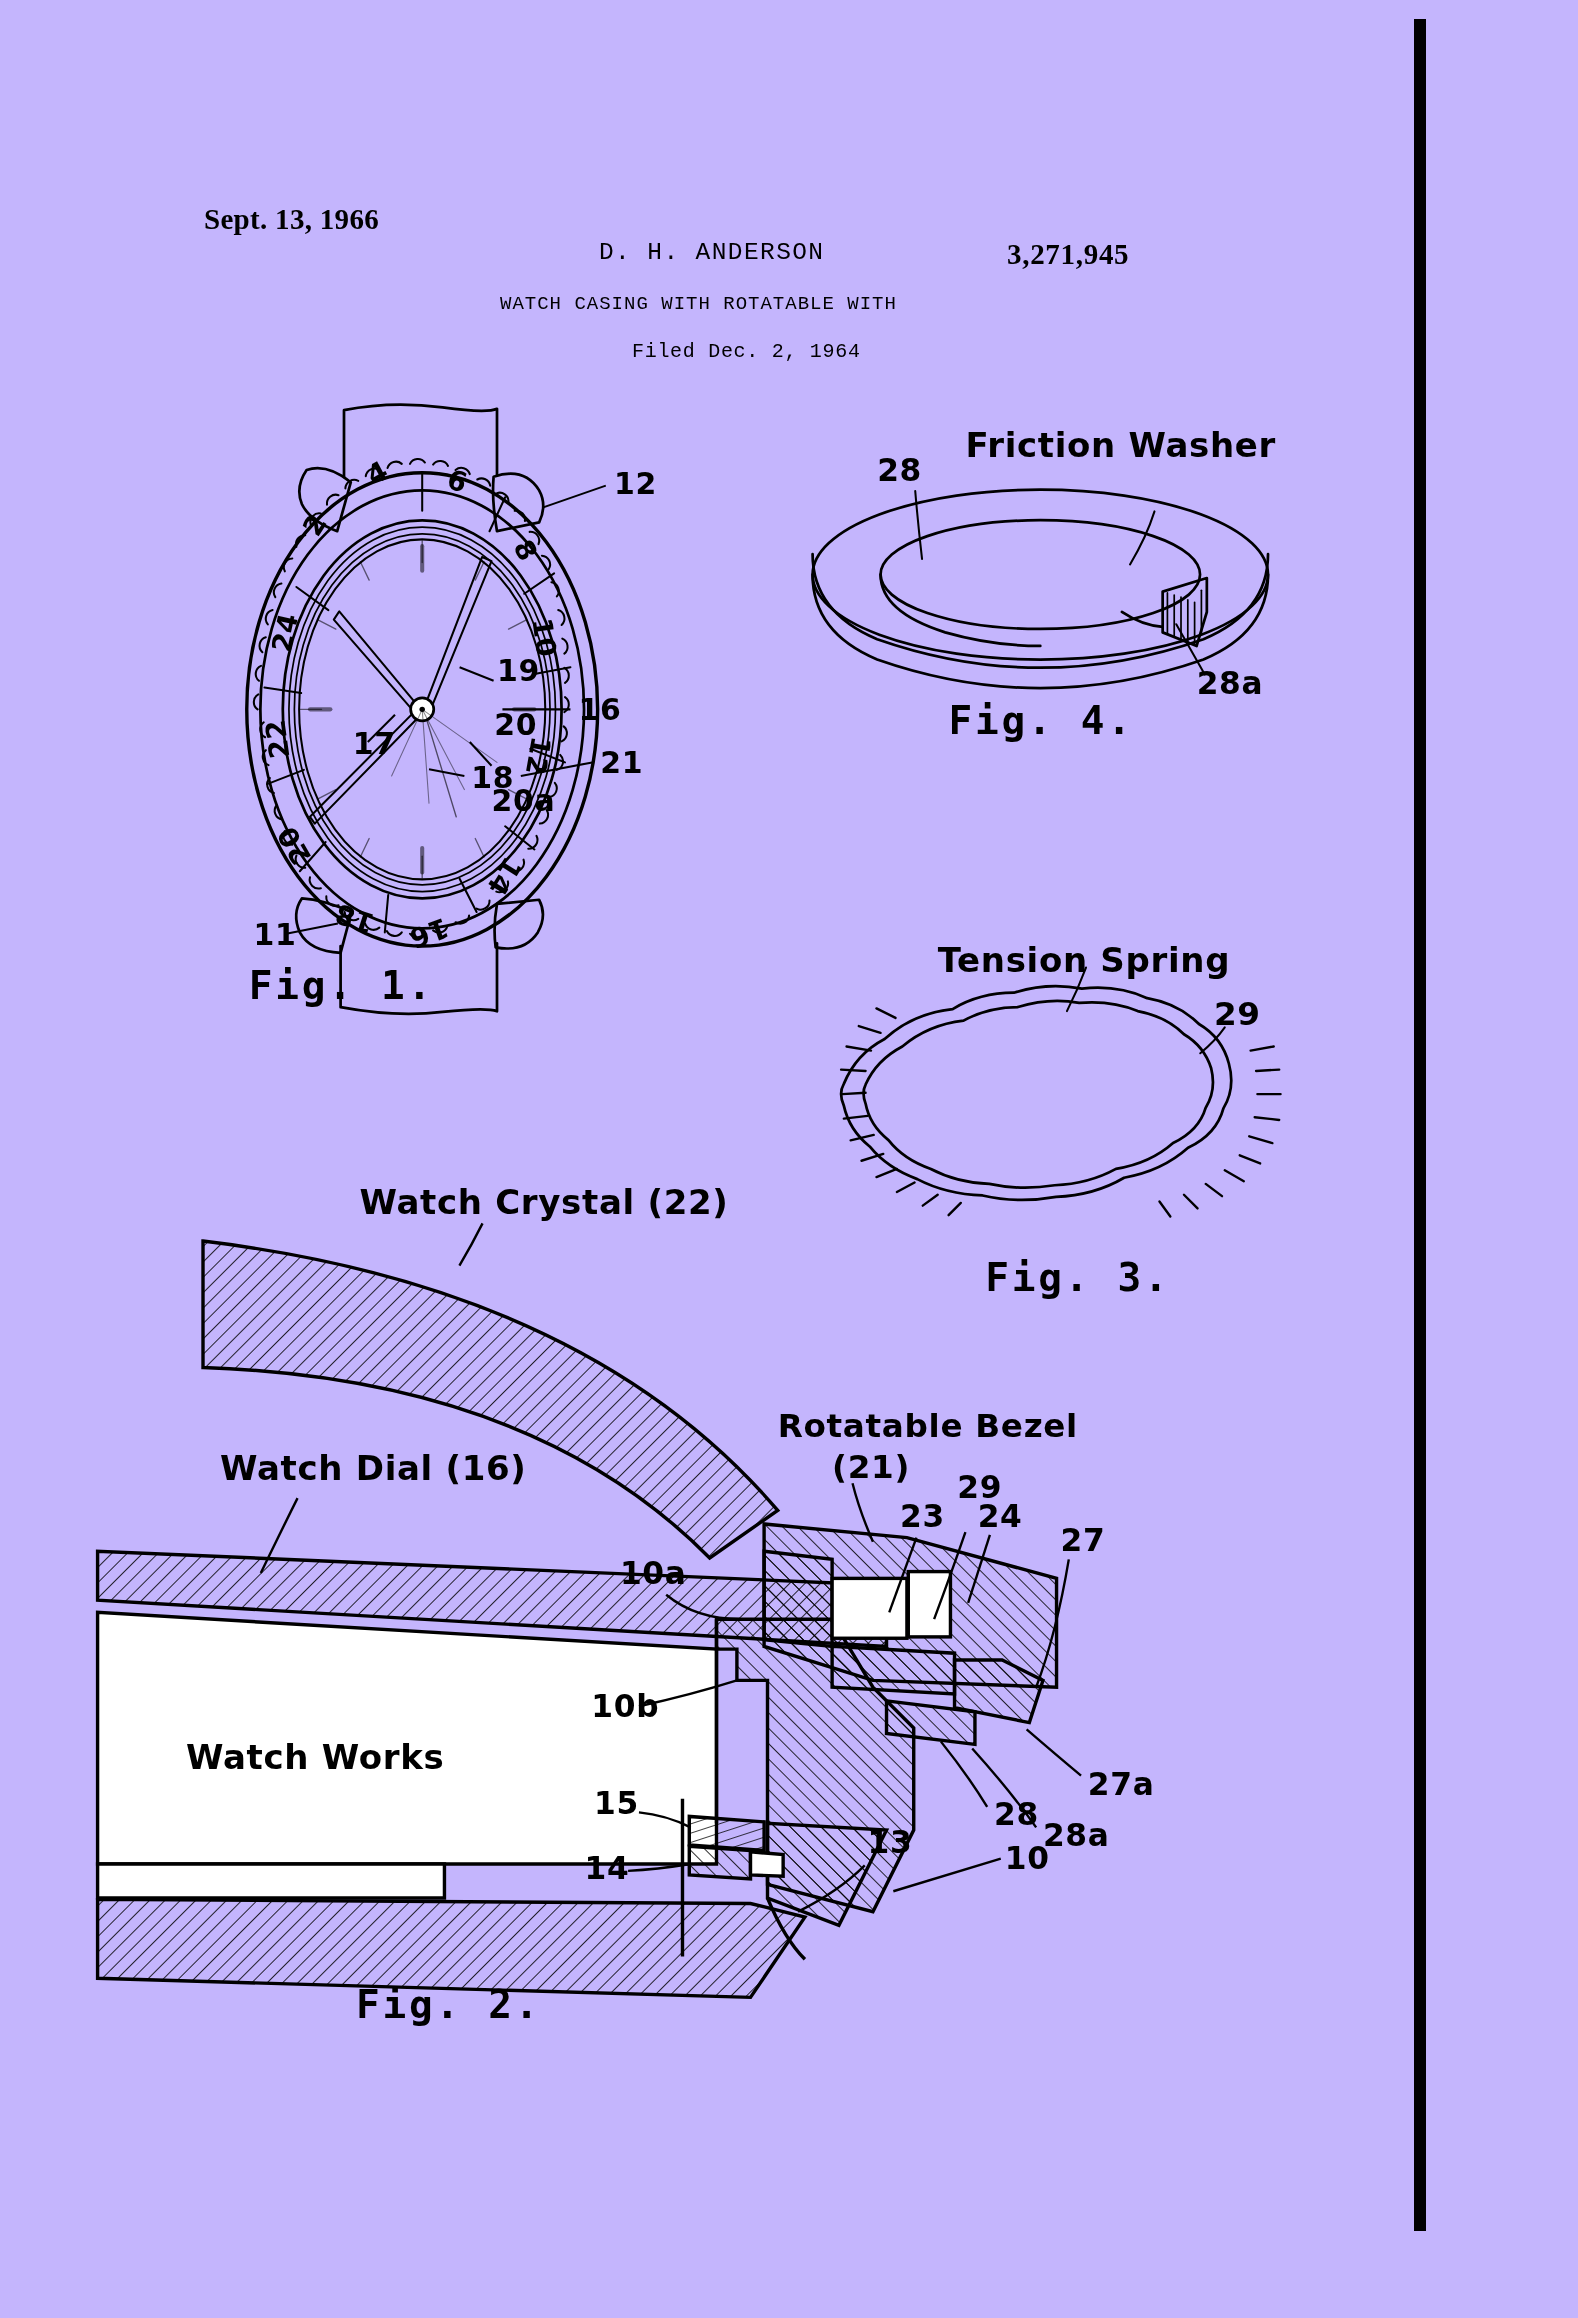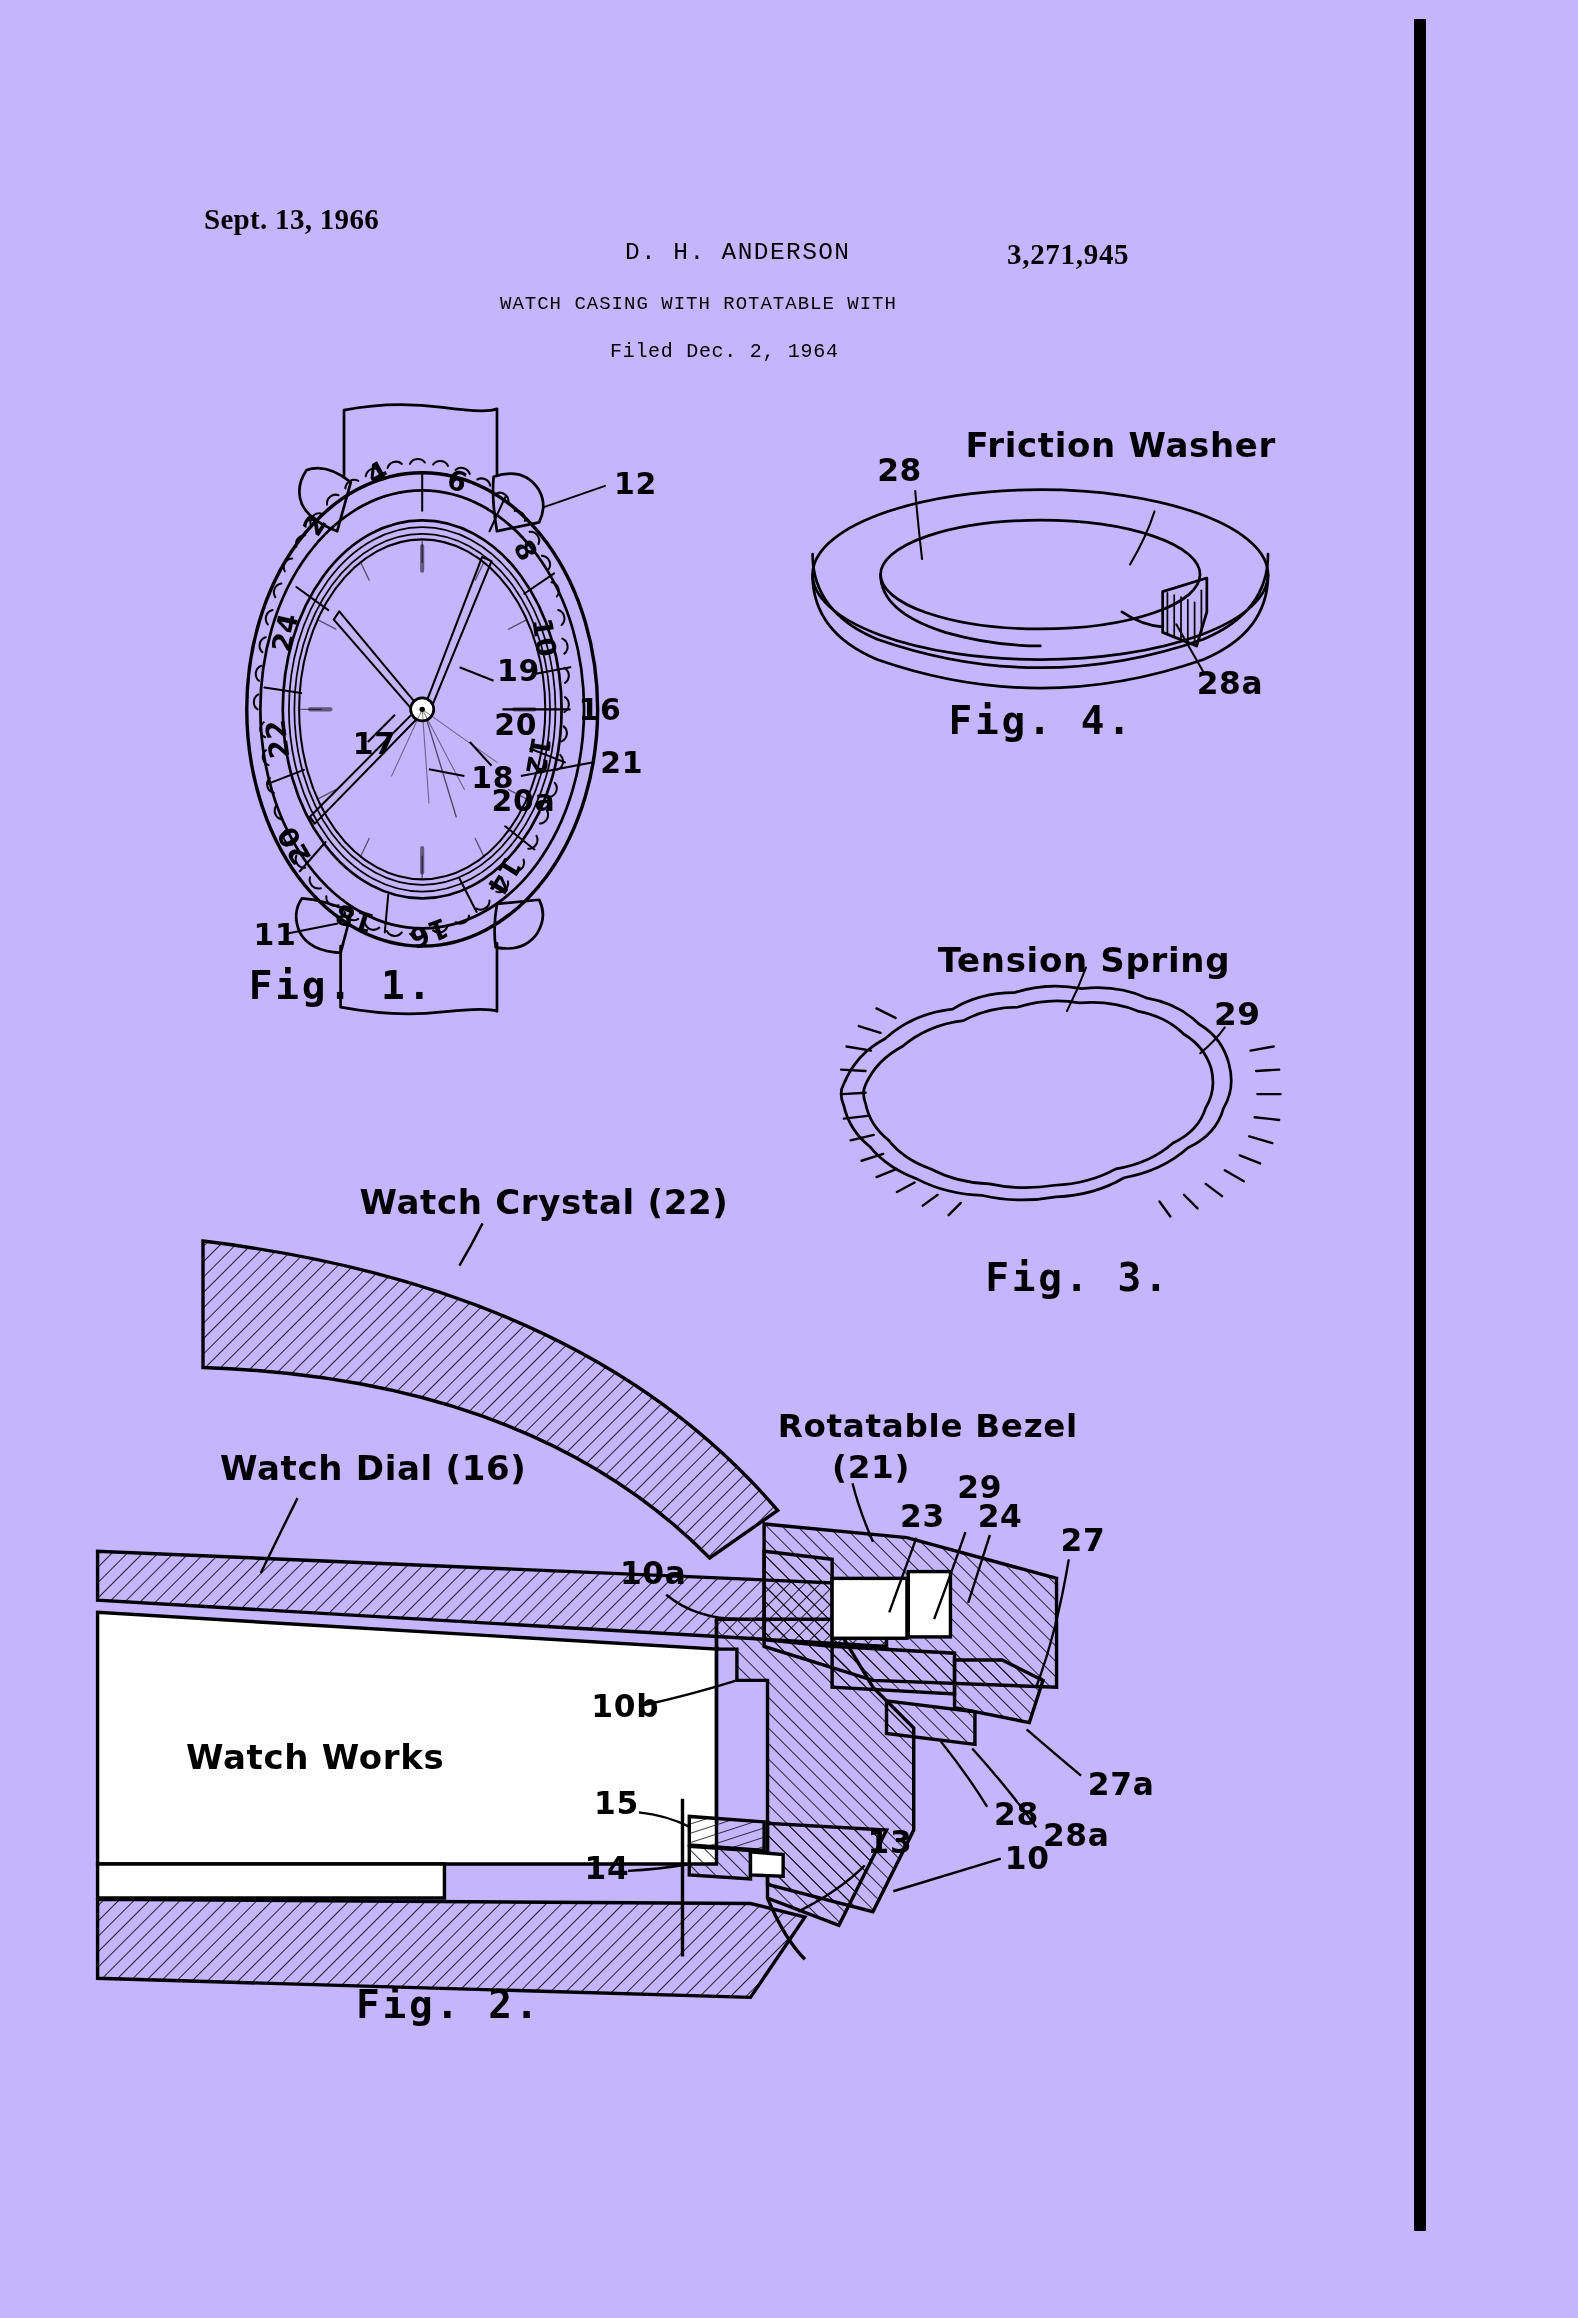--- a/index.html
+++ b/index.html
@@ -4,26 +4,26 @@
 <style>
   html,body{margin:0;padding:0;background:#fff;}
   body{width:1578px;height:2319px;position:relative;overflow:hidden;
        font-family:"Liberation Serif",serif;color:#000;}
   .page{position:absolute;inset:0;background:#c4b5fd;}
 
   
   .hdr-date{position:absolute;left:204px;top:203px;font-family:"Liberation Serif",serif;
             font-weight:700;font-size:29px;letter-spacing:0.3px;white-space:nowrap;}
   .hdr-name{position:absolute;left:599px;top:239px;font-family:"Liberation Mono",monospace;
-            font-size:24.5px;letter-spacing:1.4px;white-space:nowrap;margin-left:26px;}
+            font-size:24.5px;letter-spacing:1.4px;white-space:nowrap;}
   .hdr-num{position:absolute;left:1007px;top:238px;font-family:"Liberation Serif",serif;
            font-weight:700;font-size:29px;letter-spacing:0.7px;white-space:nowrap;}
   .hdr-title{position:absolute;left:500px;top:293px;font-family:"Liberation Mono",monospace;
              font-size:19px;letter-spacing:1px;white-space:nowrap;}
-  .hdr-filed{position:absolute;left:610px;top:340px;font-family:"Liberation Mono",monospace;
+  .hdr-filed{position:absolute;left:632px;top:340px;font-family:"Liberation Mono",monospace;
              font-size:20px;letter-spacing:0.7px;white-space:nowrap;}
 
   
   .scanbar{position:absolute;left:1414px;top:19px;width:11.6px;height:2212px;background:#000;}
 
   
   .fig{position:absolute;}
   svg{display:block;overflow:visible;}
 
   

